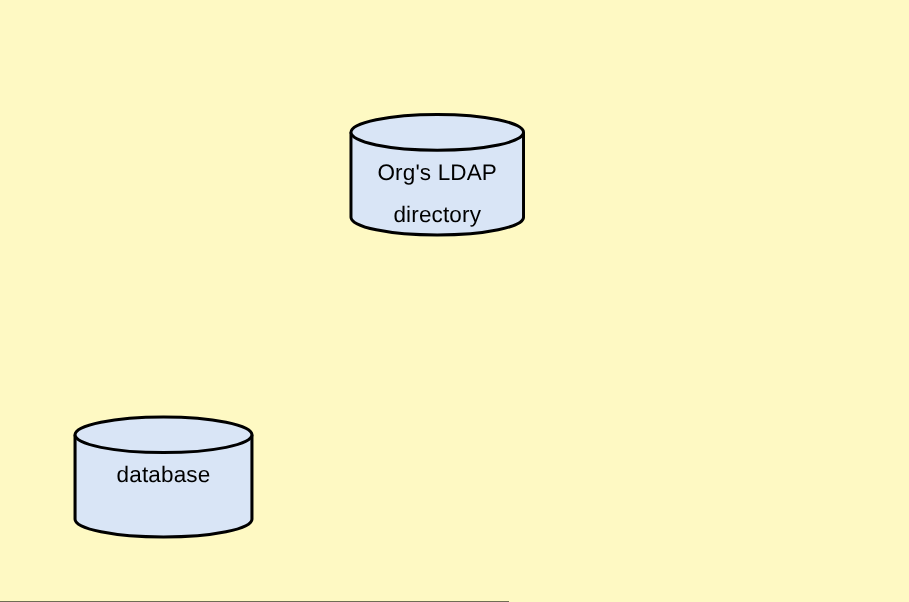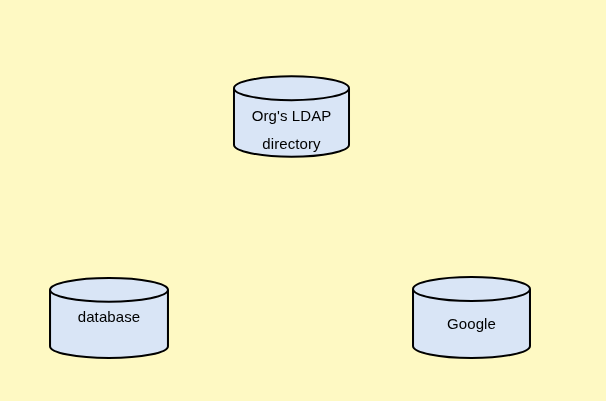--- a/index.html
+++ b/index.html
@@ -61,25 +61,14 @@
       <path d="M2 14 v57 a58 12 0 0 0 116 0 v-57" stroke-width="2" stroke-linejoin="round" fill="#d9e5f6"></path>
       <path d="M2 14 v57 a58 12 0 0 0 116 0 v-57" fill="none" stroke-width="2" stroke-linejoin="round" stroke="#000000"></path>
       <ellipse cx="60" cy="14" rx="58" ry="12" stroke-width="2" fill="#d9e5f6"></ellipse>
       <ellipse cx="60" cy="14" rx="58" ry="12" fill="none" stroke-width="2" stroke="#000000"></ellipse>
     </svg>
     <div class="node-label" style="top:27px;">
       <span>database</span>
     </div>
   </div>
 
-  <div class="node" style="left:411px; top:275px; width:121px; height:85px;">
-    <svg width="121" height="85" viewBox="0 0 120 85" preserveAspectRatio="none">
-      <path d="M2 14 v57 a58 12 0 0 0 116 0 v-57" stroke-width="2" stroke-linejoin="round" fill="#d9e5f6"></path>
-      <path d="M2 14 v57 a58 12 0 0 0 116 0 v-57" fill="none" stroke-width="2" stroke-linejoin="round" stroke="#000000"></path>
-      <ellipse cx="60" cy="14" rx="58" ry="12" stroke-width="2" fill="#d9e5f6"></ellipse>
-      <ellipse cx="60" cy="14" rx="58" ry="12" fill="none" stroke-width="2" stroke="#000000"></ellipse>
-    </svg>
-    <div class="node-label" style="top:35px;">
-      <span>Google</span>
-    </div>
-  </div>
 
 </div>
 
 </body></html>

